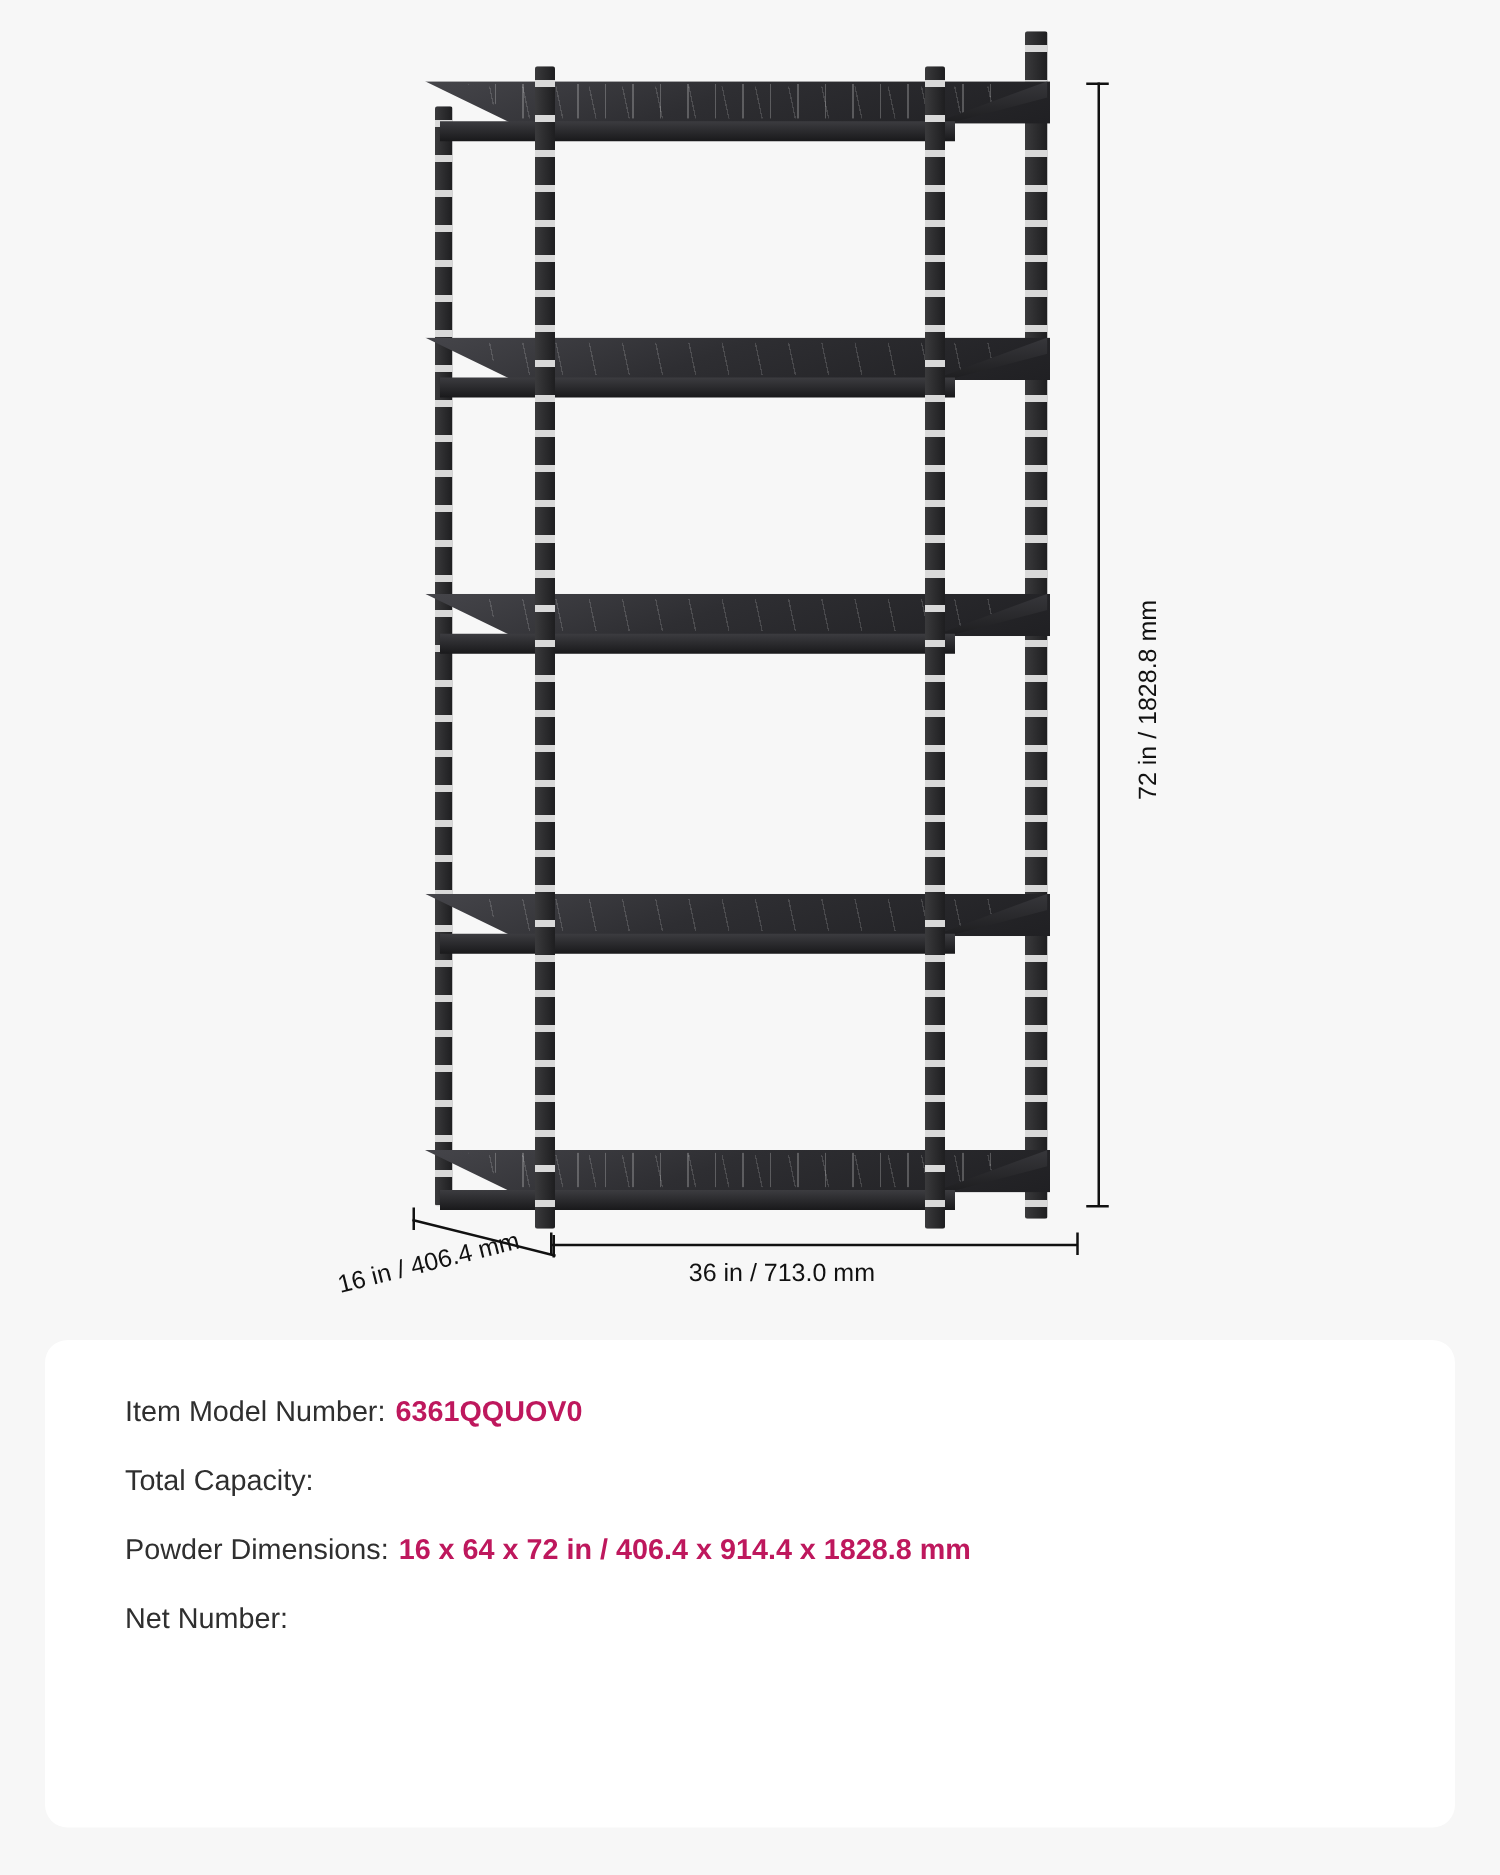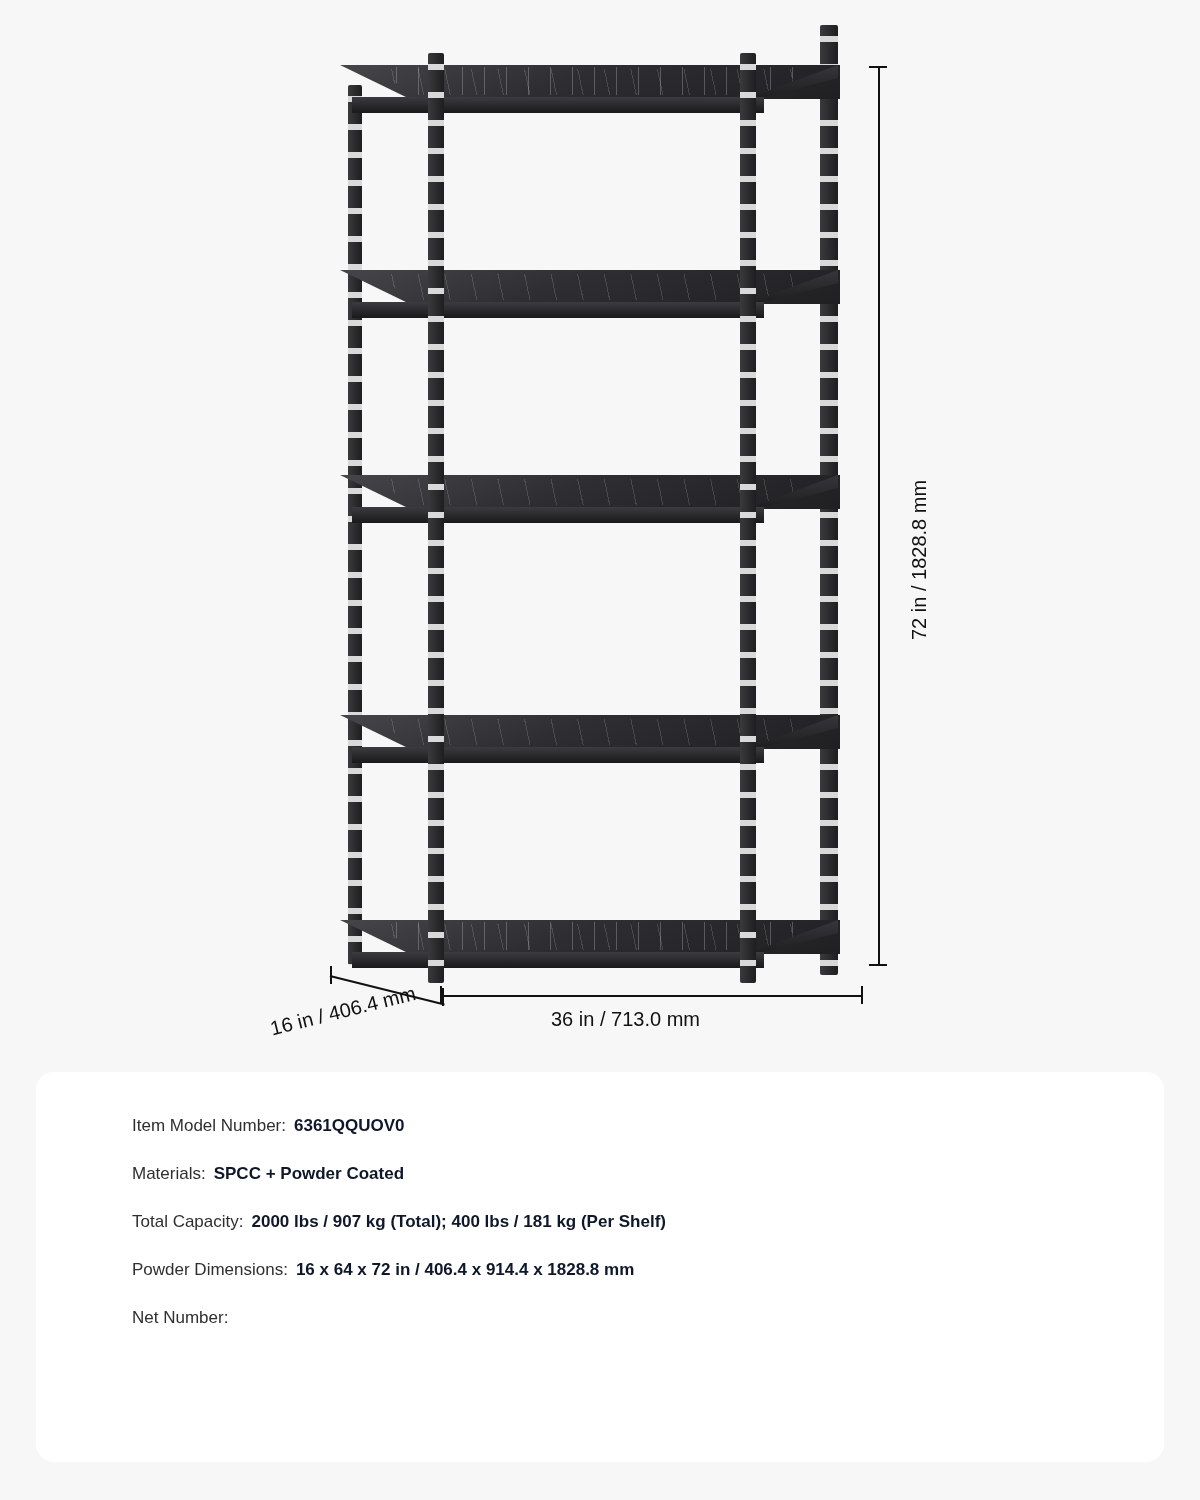--- a/index.html
+++ b/index.html
@@ -156,31 +156,30 @@
     height: 390px;
     background: #ffffff;
     border-radius: 18px;
     box-sizing: border-box;
     padding: 44px 64px;
   }
   .spec-row {
     display: flex;
     align-items: flex-end;
     margin-bottom: 28px;
-    font-size: 17px;
-    margin-left: 32px;
+    font-size: 23px;
   }
   .spec-row:last-child { margin-bottom: 0; }
   .spec-label {
     color: #2f2f2f;
     font-weight: 400;
     margin-right: 8px;
   }
   .spec-value {
-    color: #0f172a;
+    color: #be185d;
     font-weight: bold;
   }
 </style>
 </head>
 <body>
 
 <div class="page">
 
   <div class="diagram">
 
@@ -248,28 +247,23 @@
 
   </div>
 
   <div class="spec-card">
 
     <div class="spec-row">
       <span class="spec-label">Item Model Number:</span>
       <span class="spec-value">6361QQUOV0</span>
     </div>
 
-    <div class="spec-row">
-      <span class="spec-label">Materials:</span>
-      <span class="spec-value">SPCC + Powder Coated</span>
-    </div>
 
     <div class="spec-row">
       <span class="spec-label">Total Capacity:</span>
-      <span class="spec-value">2000 lbs / 907 kg (Total); 400 lbs / 181 kg (Per Shelf)</span>
     </div>
 
     <div class="spec-row">
       <span class="spec-label">Powder Dimensions:</span>
       <span class="spec-value">16 x 64 x 72 in / 406.4 x 914.4 x 1828.8 mm</span>
     </div>
 
     <div class="spec-row">
       <span class="spec-label">Net Number:</span>
     </div>

